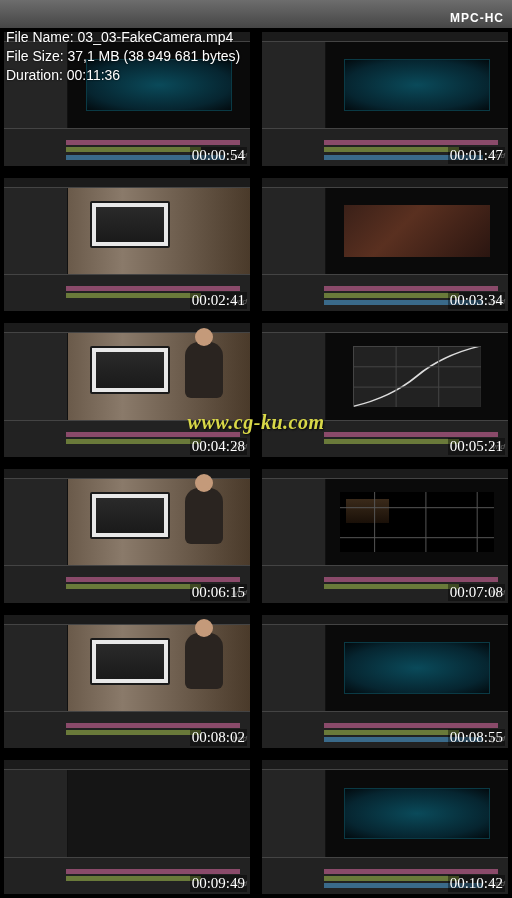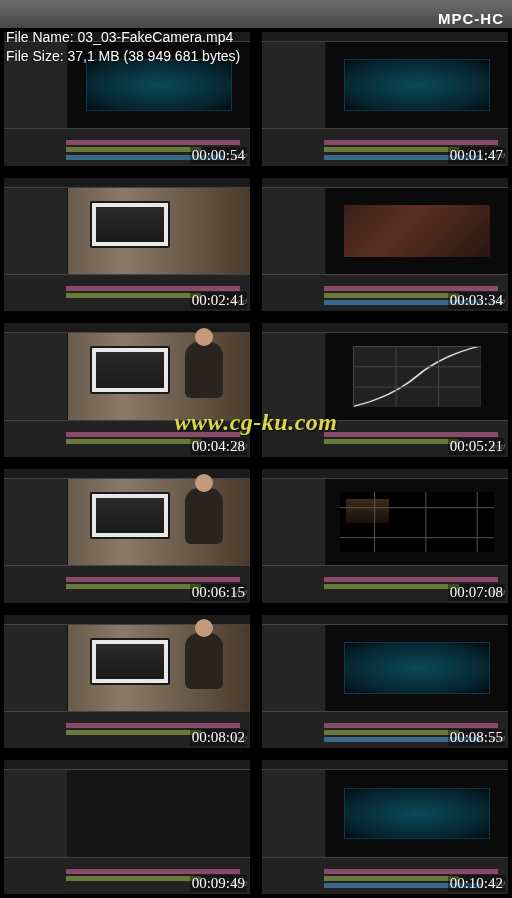--- a/index.html
+++ b/index.html
@@ -13,21 +13,21 @@
 }
 .titlebar {
   height: 36px;
   background: linear-gradient(#6d6d6d, #3a3a3a);
   display: flex;
   align-items: center;
   justify-content: flex-end;
   padding: 0 8px;
   color: #fff;
   font-weight: bold;
-  font-size: 15px;
+  font-size: 12px;
   letter-spacing: 1px;
 }
 .meta {
   position: absolute;
   top: 28px;
   left: 6px;
   font-size: 14px;
   color: #fff;
   line-height: 1.35;
   z-index: 10;
@@ -215,40 +215,41 @@
   font-size: 8px;
   color: #aaa;
   font-style: italic;
 }
 .watermark-overlay {
   position: absolute;
   top: 47%;
   left: 50%;
   transform: translate(-50%, -50%);
   color: #d8d848;
-  font-size: 24px;
+  font-size: 20px;
   font-weight: bold;
   font-style: italic;
   font-family: Georgia, serif;
   text-shadow: 1px 1px 2px rgba(0,0,0,0.8);
   z-index: 20;
   pointer-events: none;
   letter-spacing: 0.5px;
 }
 </style>
 </head>
 <body>
 
 <div class="titlebar">
   <span>MPC-HC</span>
 </div>
 
 <div class="meta">
   <div><span>File Name:</span> <span>03_03-FakeCamera.mp4</span></div>
   <div><span>File Size:</span> <span>37,1 MB (38 949 681 bytes)</span></div>
+  <div><span>Duration:</span> <span>00:11:36</span></div>
 </div>
 
 <div class="grid">
 
   <div class="thumb">
     <div class="topbar"></div>
     <div class="mid">
       <div class="left-panel"></div>
       <div class="preview">
           <div class="teal"></div>

